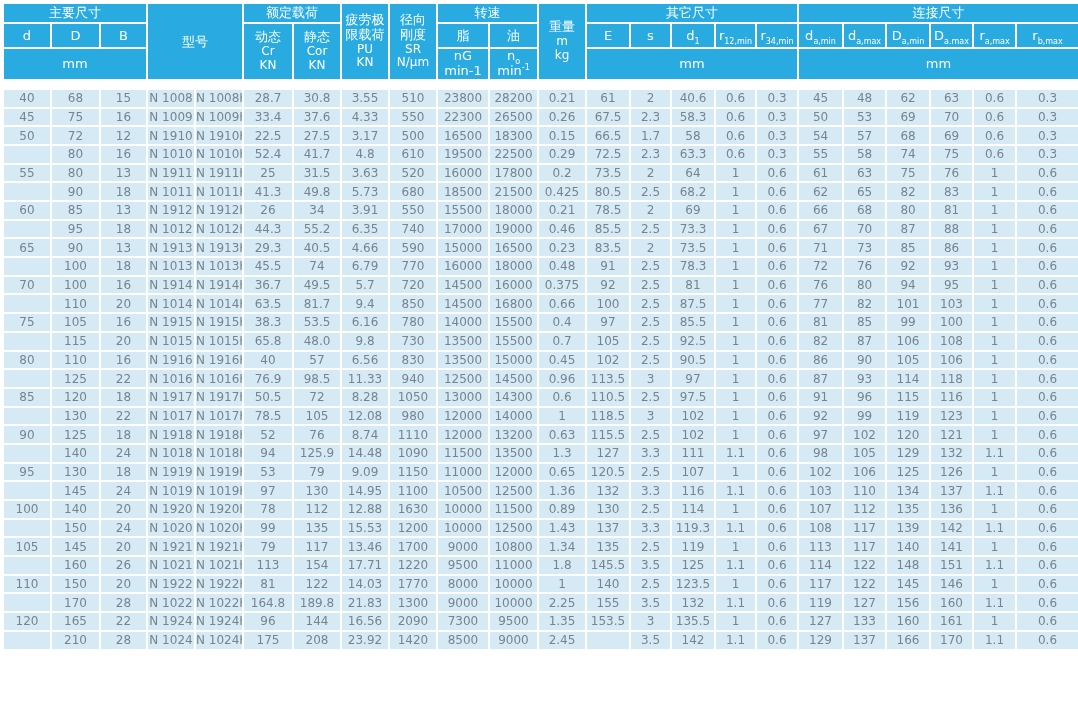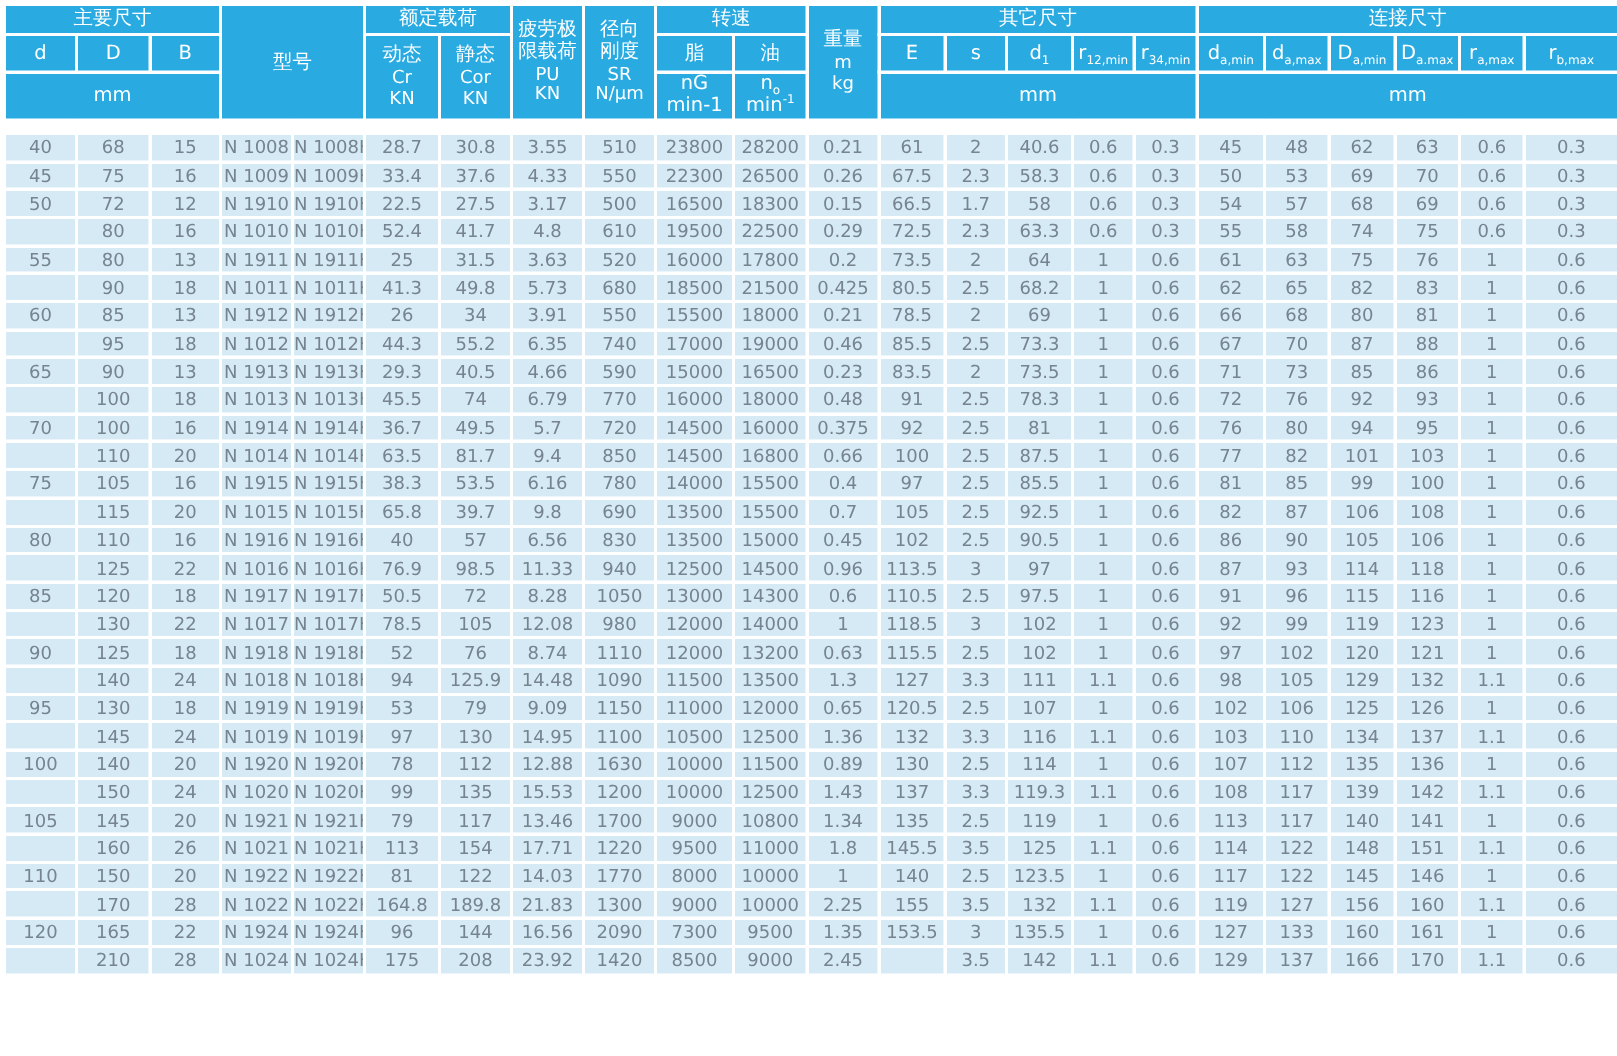--- a/index.html
+++ b/index.html
@@ -475,23 +475,23 @@
         <td>1</td>
         <td>0.6</td>
       </tr>
       <tr>
         <td></td>
         <td>115</td>
         <td>20</td>
         <td>N 1015</td>
         <td>N 1015K</td>
         <td>65.8</td>
-        <td>39.7</td>
+        <td>48.0</td>
         <td>9.8</td>
-        <td>690</td>
+        <td>730</td>
         <td>13500</td>
         <td>15500</td>
         <td>0.7</td>
         <td>105</td>
         <td>2.5</td>
         <td>92.5</td>
         <td>1</td>
         <td>0.6</td>
         <td>82</td>
         <td>87</td>

